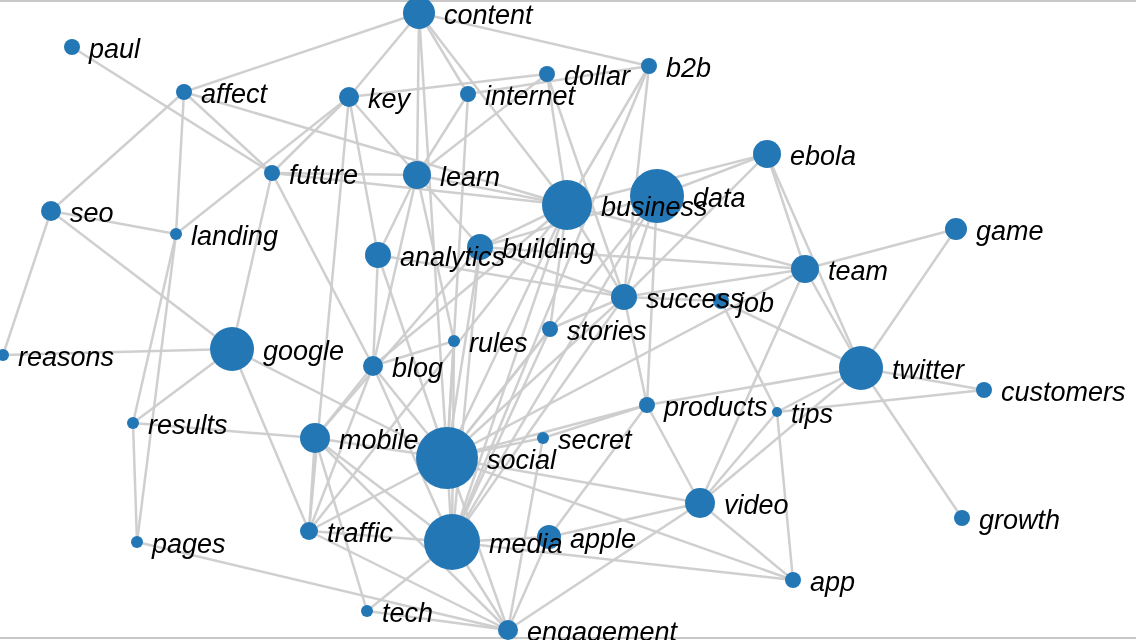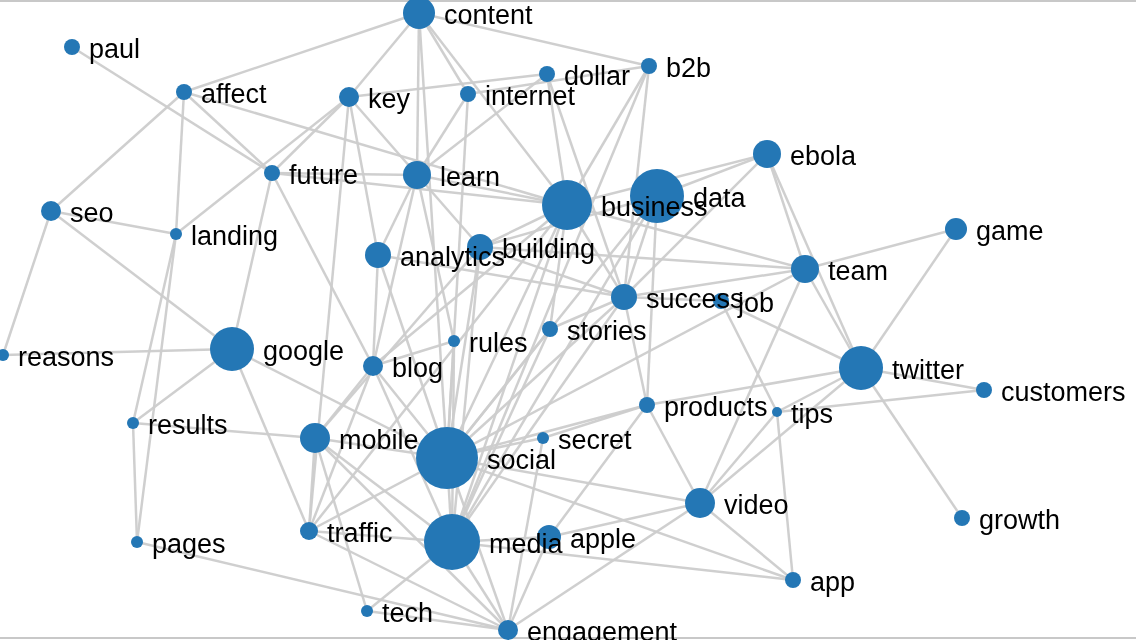--- a/index.html
+++ b/index.html
@@ -7,20 +7,21 @@
       padding: 0;
       background: #ffffff;
       width: 1136px;
       height: 640px;
       overflow: hidden;
     }
     #graph-root {
       position: relative;
       width: 1136px;
       height: 571px;
+      font-style: italic;
     }
     svg {
       position: absolute;
       left: 0;
       top: 0;
     }
     .frame-line {
       stroke: #c8c8c8;
       stroke-width: 2;
     }

